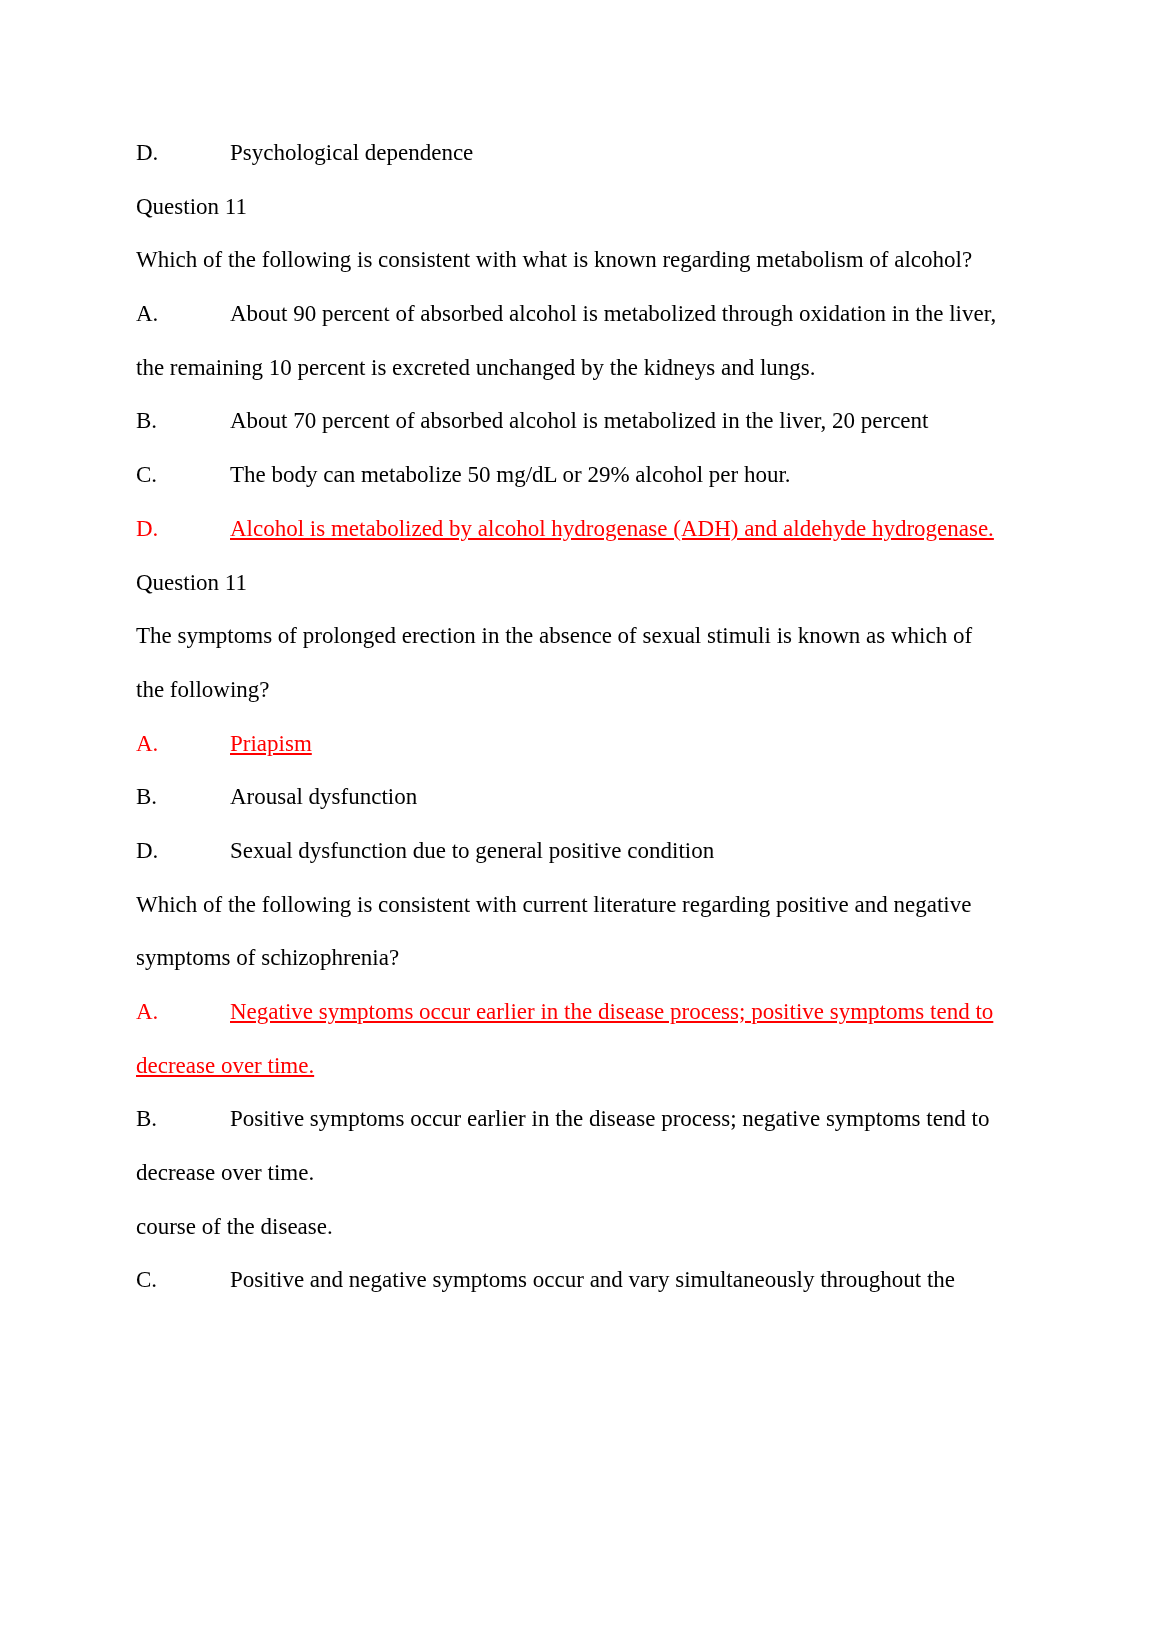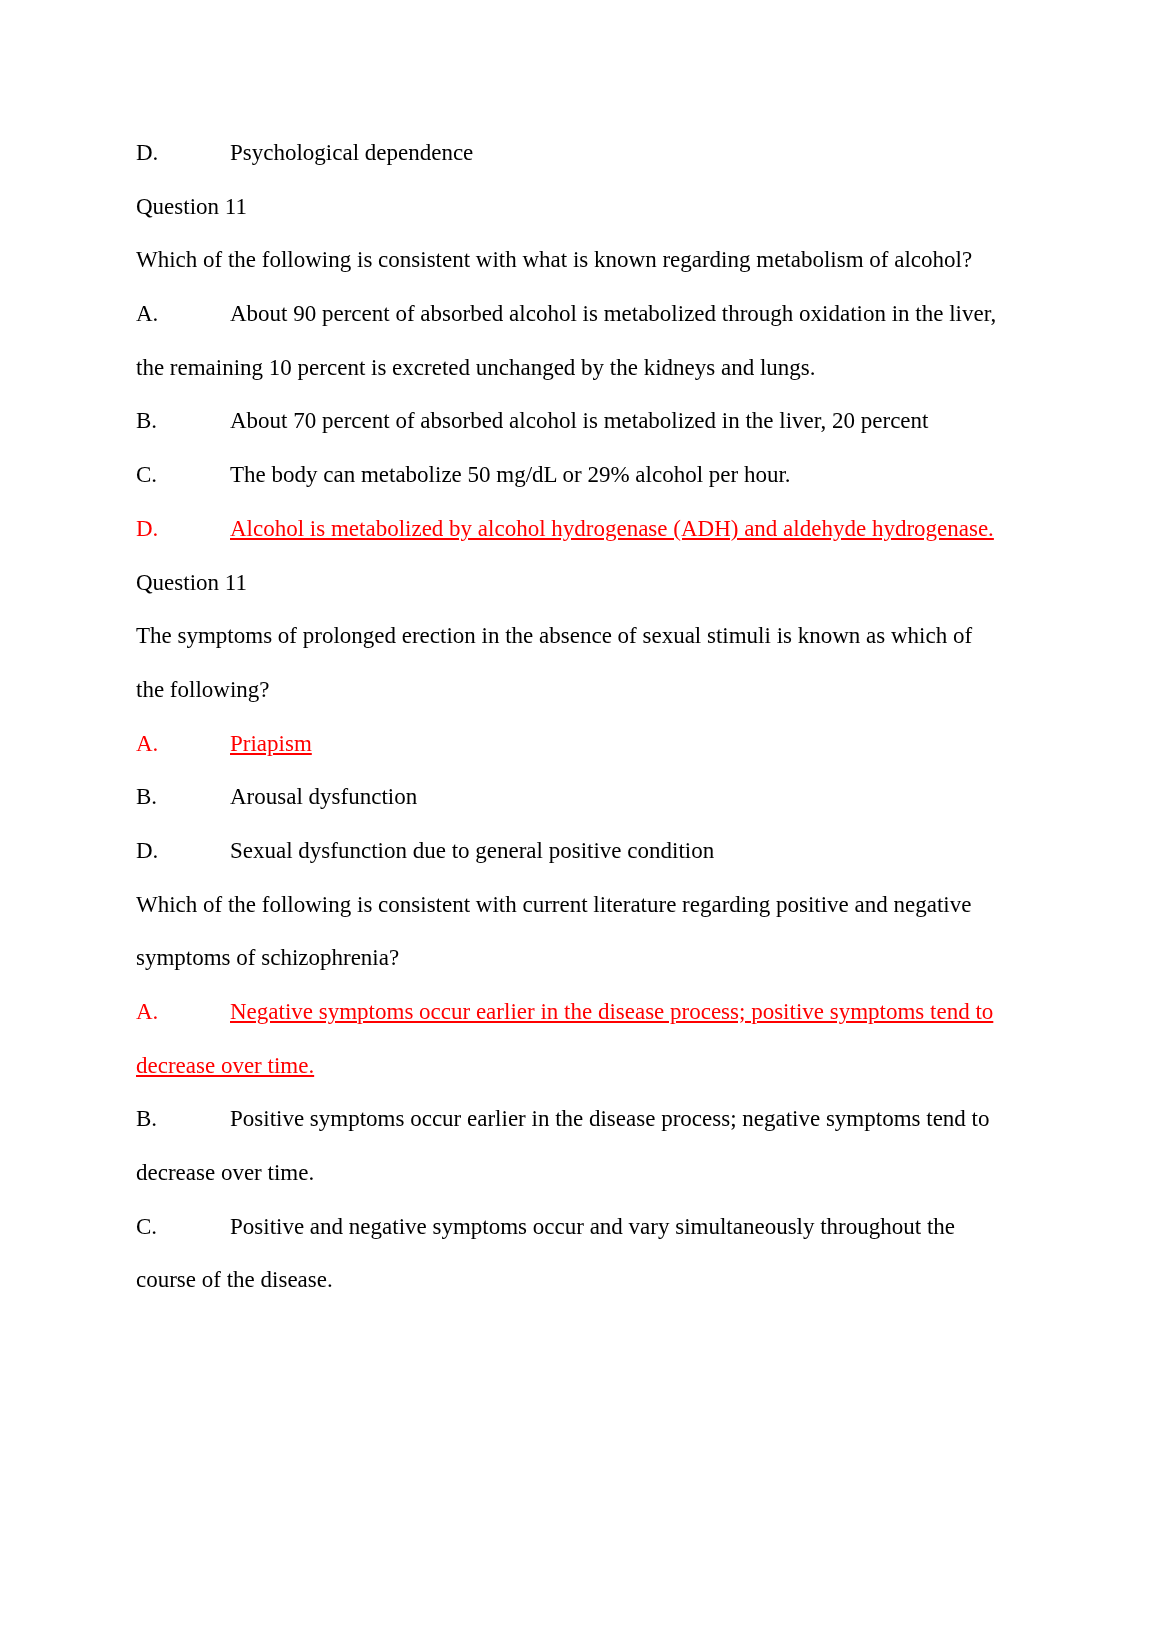--- a/index.html
+++ b/index.html
@@ -81,18 +81,18 @@
     <p class="line"><span>symptoms of schizophrenia?</span></p>
 
     <p class="line red"><span class="label">A.</span><span>Negative symptoms occur earlier in the disease process; positive symptoms tend to</span></p>
 
     <p class="line red"><span>decrease over time.</span></p>
 
     <p class="line"><span class="label">B.</span><span>Positive symptoms occur earlier in the disease process; negative symptoms tend to</span></p>
 
     <p class="line"><span>decrease over time.</span></p>
 
+    <p class="line"><span>course of the disease.</span></p>
+
     <p class="line"><span class="label">C.</span><span>Positive and negative symptoms occur and vary simultaneously throughout the</span></p>
-
-    <p class="line"><span>course of the disease.</span></p>
 
   </div>
 </div>
 
 </body></html>

